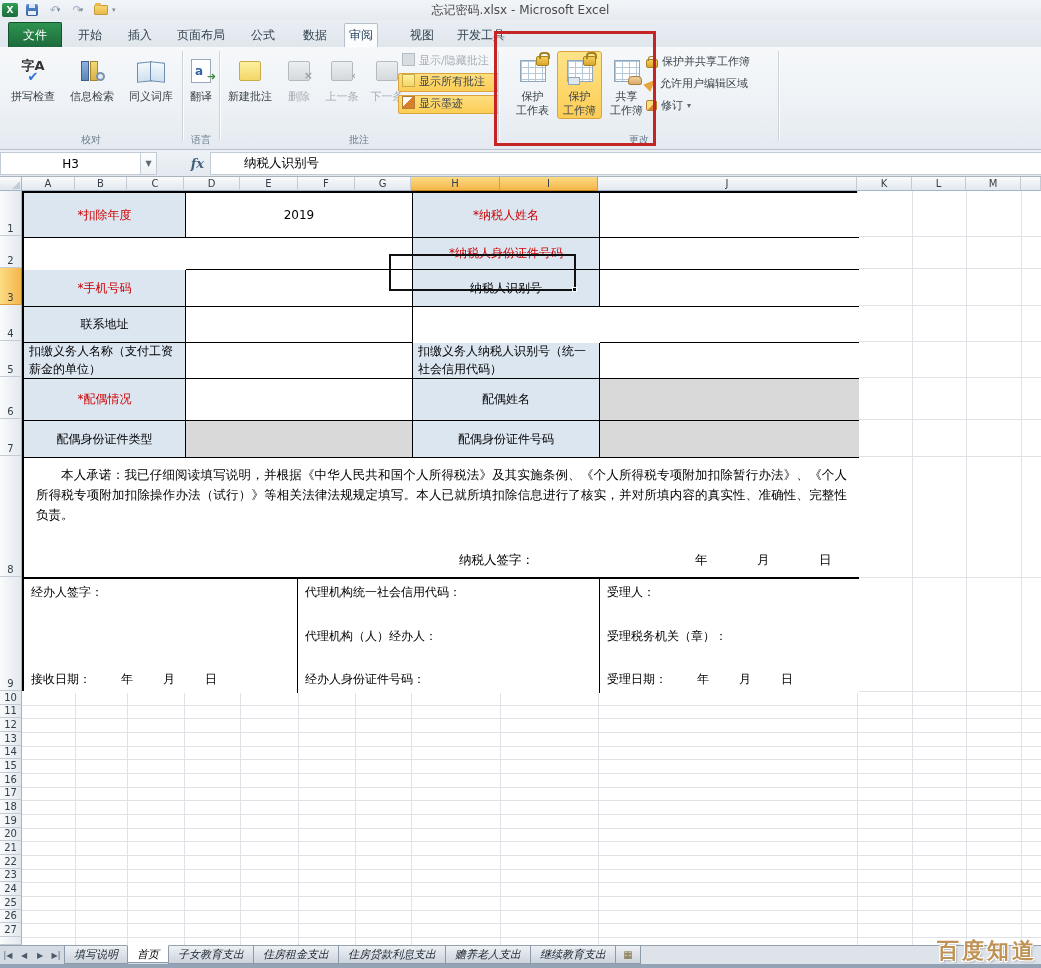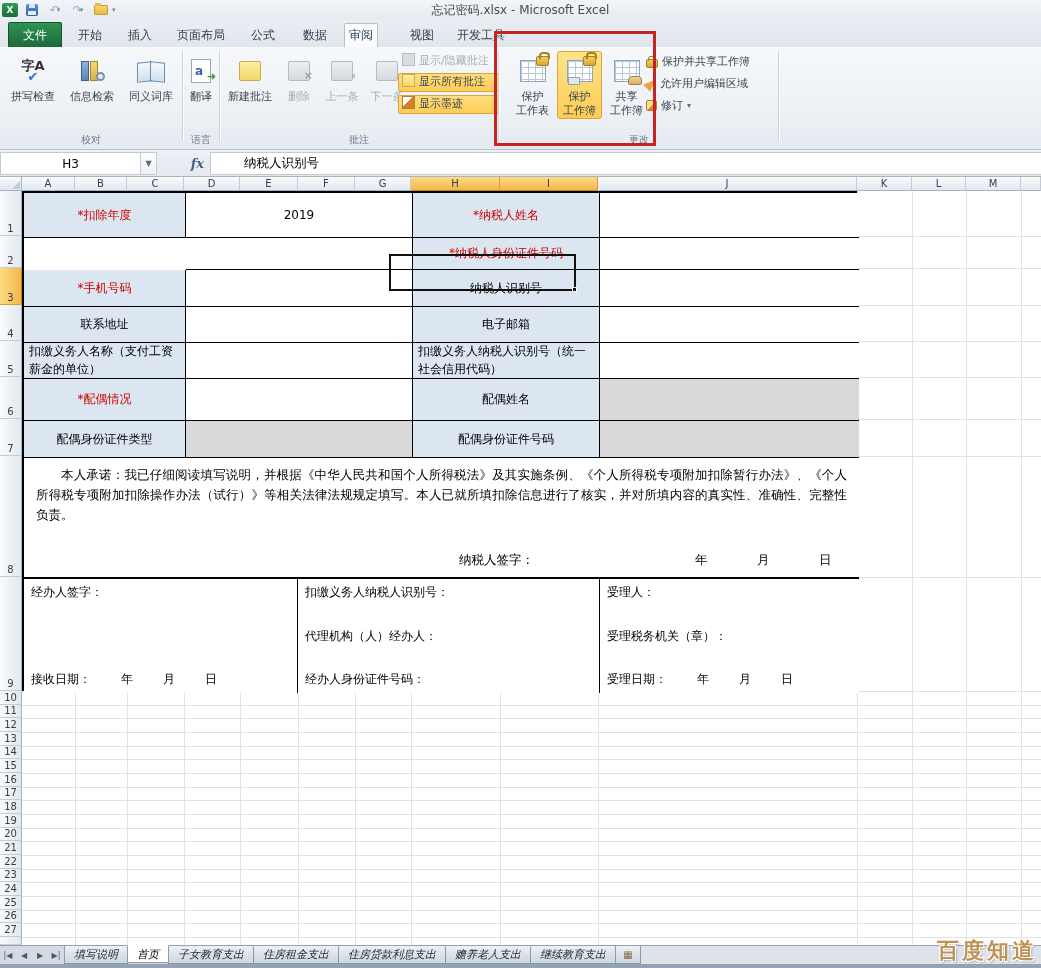--- a/index.html
+++ b/index.html
@@ -425,21 +425,20 @@
       <div class="fc labelbg red" style="left:389px;top:45px;width:187px;height:32px;">*纳税人身份证件号码</div>
       <div class="fc whitebg norb" style="left:576px;top:45px;width:259px;height:32px;"></div>
 
       <div class="fc labelbg red" style="left:0;top:77px;width:162px;height:37px;">*手机号码</div>
       <div class="fc whitebg" style="left:162px;top:77px;width:227px;height:37px;"></div>
       <div class="fc labelbg" style="left:389px;top:77px;width:187px;height:37px;">纳税人识别号</div>
       <div class="fc whitebg norb" style="left:576px;top:77px;width:259px;height:37px;"></div>
 
       <div class="fc labelbg" style="left:0;top:114px;width:162px;height:36px;">联系地址</div>
       <div class="fc whitebg" style="left:162px;top:114px;width:227px;height:36px;"></div>
-      <div class="fc labelbg" style="left:389px;top:114px;width:187px;height:36px;">电子邮箱</div>
       <div class="fc whitebg norb" style="left:576px;top:114px;width:259px;height:36px;"></div>
 
       <div class="fc labelbg leftal" style="left:0;top:150px;width:162px;height:36px;">扣缴义务人名称（支付工资薪金的单位）</div>
       <div class="fc whitebg" style="left:162px;top:150px;width:227px;height:36px;"></div>
       <div class="fc labelbg leftal" style="left:389px;top:150px;width:187px;height:36px;">扣缴义务人纳税人识别号（统一社会信用代码）</div>
       <div class="fc whitebg norb" style="left:576px;top:150px;width:259px;height:36px;"></div>
 
       <div class="fc labelbg red" style="left:0;top:186px;width:162px;height:42px;">*配偶情况</div>
       <div class="fc whitebg" style="left:162px;top:186px;width:227px;height:42px;"></div>
       <div class="fc labelbg" style="left:389px;top:186px;width:187px;height:42px;">配偶姓名</div>
@@ -456,21 +455,21 @@
         <span class="sig" style="left:671px;">年</span>
         <span class="sig" style="left:733px;">月</span>
         <span class="sig" style="left:795px;">日</span>
       </div>
 
       <div class="sigcell" style="left:0;width:274px;">
         <div>经办人签字：</div>
         <div><span>接收日期：</span><span class="ymd"><span>年</span><span>月</span><span>日</span></span></div>
       </div>
       <div class="sigcell" style="left:274px;width:302px;">
-        <div>扣缴义务人纳税人识别号：</div>
+        <div>代理机构统一社会信用代码：</div>
         <div>代理机构（人）经办人：</div>
         <div>经办人身份证件号码：</div>
       </div>
       <div class="sigcell norb" style="left:576px;width:259px;border-right:none;">
         <div>受理人：</div>
         <div>受理税务机关（章）：</div>
         <div><span>受理日期：</span><span class="ymd"><span>年</span><span>月</span><span>日</span></span></div>
       </div>
     </div>
 

